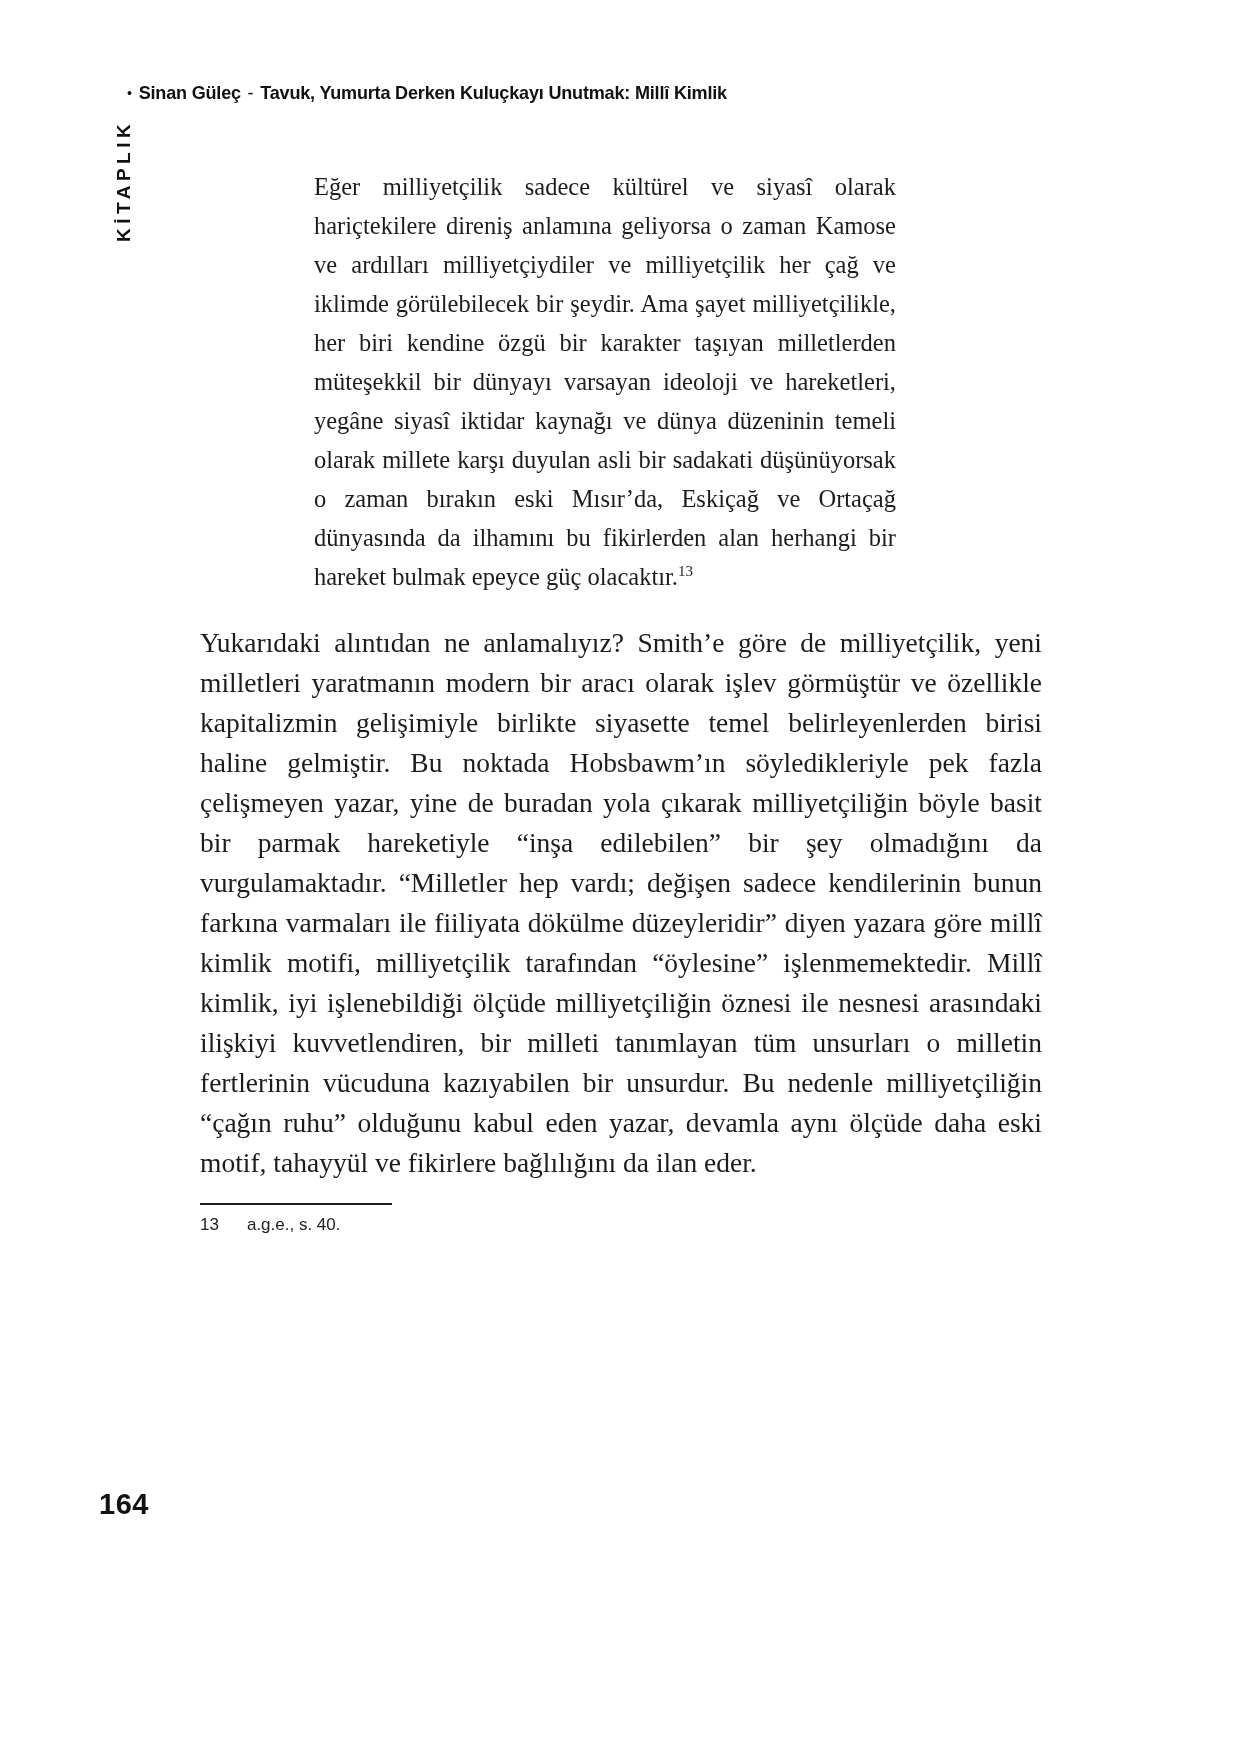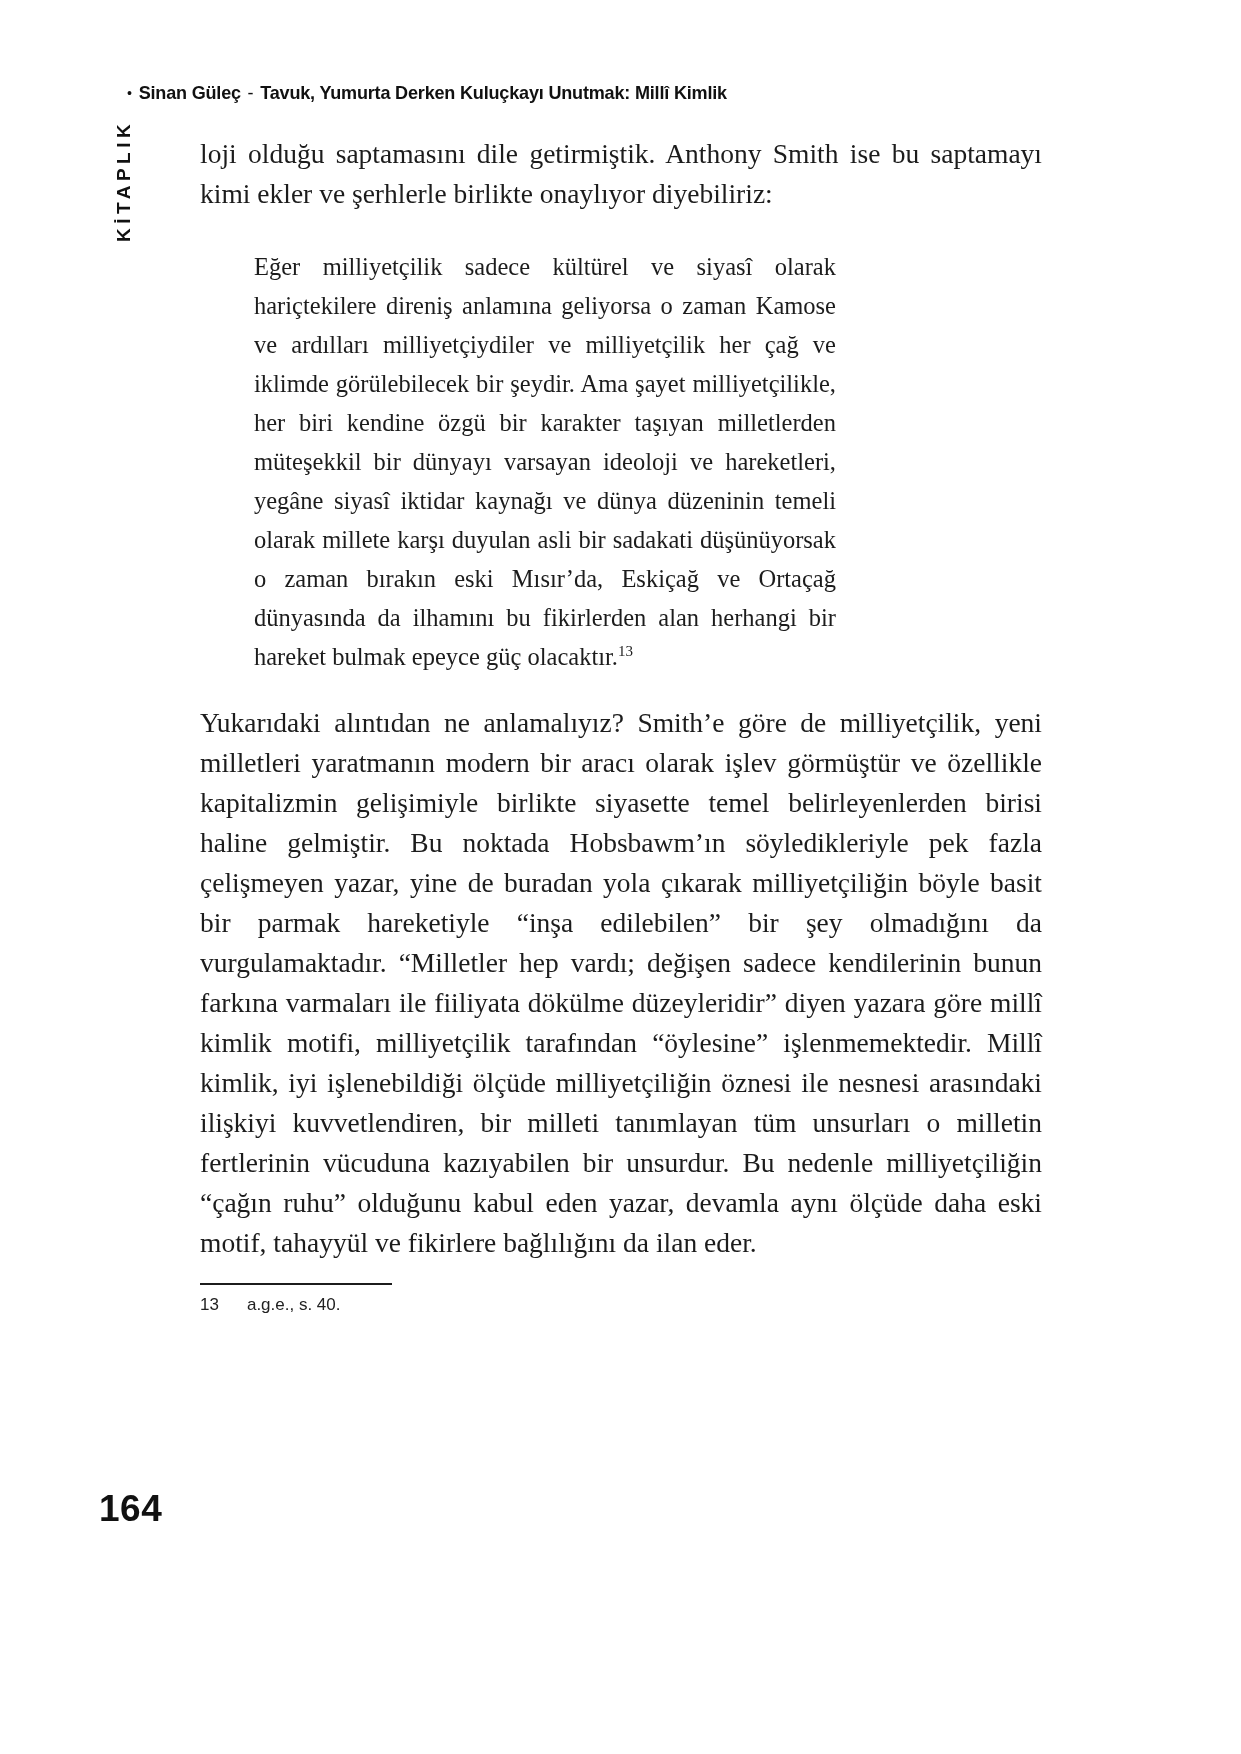--- a/index.html
+++ b/index.html
@@ -52,21 +52,21 @@
     position: absolute;
     left: 200px;
     top: 134px;
     width: 842px;
     font-size: 27.5px;
     line-height: 40px;
     text-align: justify;
   }
   .intro-par { text-align: justify; }
   .quote-block {
-    margin: 33px 0 27px 54px;
+    margin: 33px 0 27px 114px;
     width: 582px;
     font-size: 24.5px;
     line-height: 39px;
     text-align: justify;
   }
   .fn-ref {
     font-size: 15px;
     vertical-align: super;
     line-height: 0;
   }
@@ -87,41 +87,40 @@
     color: #222;
     text-align: left;
   }
   
   .page-number {
     position: absolute;
     left: 99px;
     top: 1488px;
     font-family: "Liberation Sans", sans-serif;
     font-weight: 700;
-    font-size: 37px;
+    font-size: 29px;
     letter-spacing: 0.5px;
     color: #111;
   }
 </style>
 </head>
 <body>
 
 <div class="sheet">
 
   <div class="running-header">
     <span class="bullet">•</span>
     <span class="author">Sinan Güleç</span>
     <span class="sep">-</span>
     <span class="title">Tavuk, Yumurta Derken Kuluçkayı Unutmak: Millî Kimlik</span>
   </div>
 
   <div class="margin-label">KİTAPLIK</div>
 
   <div class="body-col">
-    <p class="intro-par">loji olduğu saptamasını dile getirmiştik. Anthony Smith ise bu saptamayı kimi ekler ve şerhlerle birlikte onaylıyor diyebiliriz:</p>
 
     <div class="quote-block"><span>Eğer milliyetçilik sadece kültürel ve siyasî olarak hariçtekilere direniş anlamına geliyorsa o zaman Kamose ve ardılları milliyetçiydiler ve milliyetçilik her çağ ve iklimde görülebilecek bir şeydir. Ama şayet milliyetçilikle, her biri kendine özgü bir karakter taşıyan milletlerden müteşekkil bir dünyayı varsayan ideoloji ve hareketleri, yegâne siyasî iktidar kaynağı ve dünya düzeninin temeli olarak millete karşı duyulan asli bir sadakati düşünüyorsak o zaman bırakın eski Mısır’da, Eskiçağ ve Ortaçağ dünyasında da ilhamını bu fikirlerden alan herhangi bir hareket bulmak epeyce güç olacaktır.</span><sup class="fn-ref">13</sup></div>
 
     <p class="main-par">Yukarıdaki alıntıdan ne anlamalıyız? Smith’e göre de milliyetçilik, yeni milletleri yaratmanın modern bir aracı olarak işlev görmüştür ve özellikle kapitalizmin gelişimiyle birlikte siyasette temel belirleyenlerden birisi haline gelmiştir. Bu noktada Hobsbawm’ın söyledikleriyle pek fazla çelişmeyen yazar, yine de buradan yola çıkarak milliyetçiliğin böyle basit bir parmak hareketiyle “inşa edilebilen” bir şey olmadığını da vurgulamaktadır. “Milletler hep vardı; değişen sadece kendilerinin bunun farkına varmaları ile fiiliyata dökülme düzeyleridir” diyen yazara göre millî kimlik motifi, milliyetçilik tarafından “öylesine” işlenmemektedir. Millî kimlik, iyi işlenebildiği ölçüde milliyetçiliğin öznesi ile nesnesi arasındaki ilişkiyi kuvvetlendiren, bir milleti tanımlayan tüm unsurları o milletin fertlerinin vücuduna kazıyabilen bir unsurdur. Bu nedenle milliyetçiliğin “çağın ruhu” olduğunu kabul eden yazar, devamla aynı ölçüde daha eski motif, tahayyül ve fikirlere bağlılığını da ilan eder.</p>
 
     <div class="footnote-rule"></div>
     <div class="footnote-line">
       <span>13</span>
       <span>a.g.e., s. 40.</span>
     </div>

